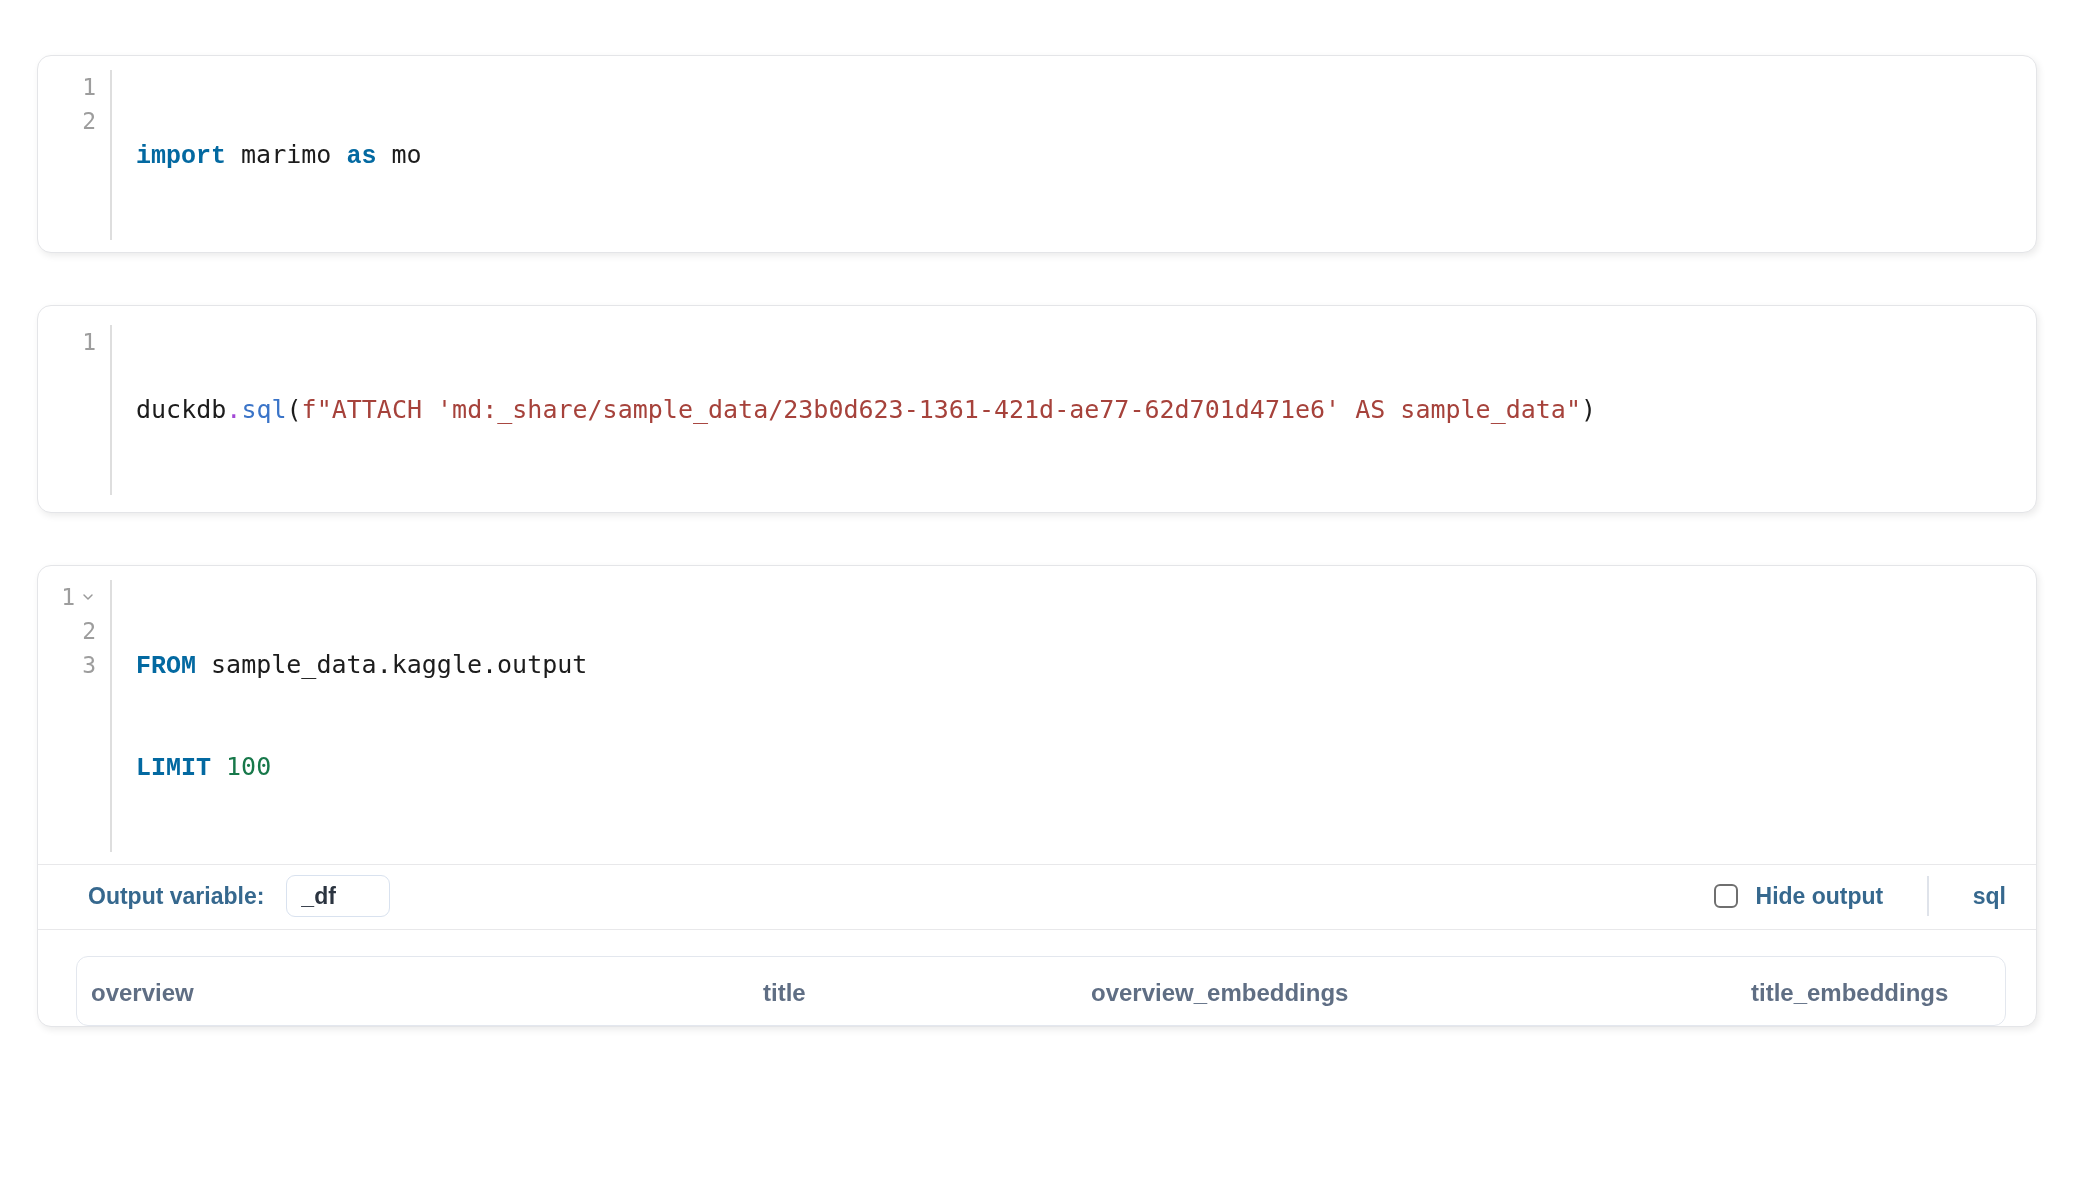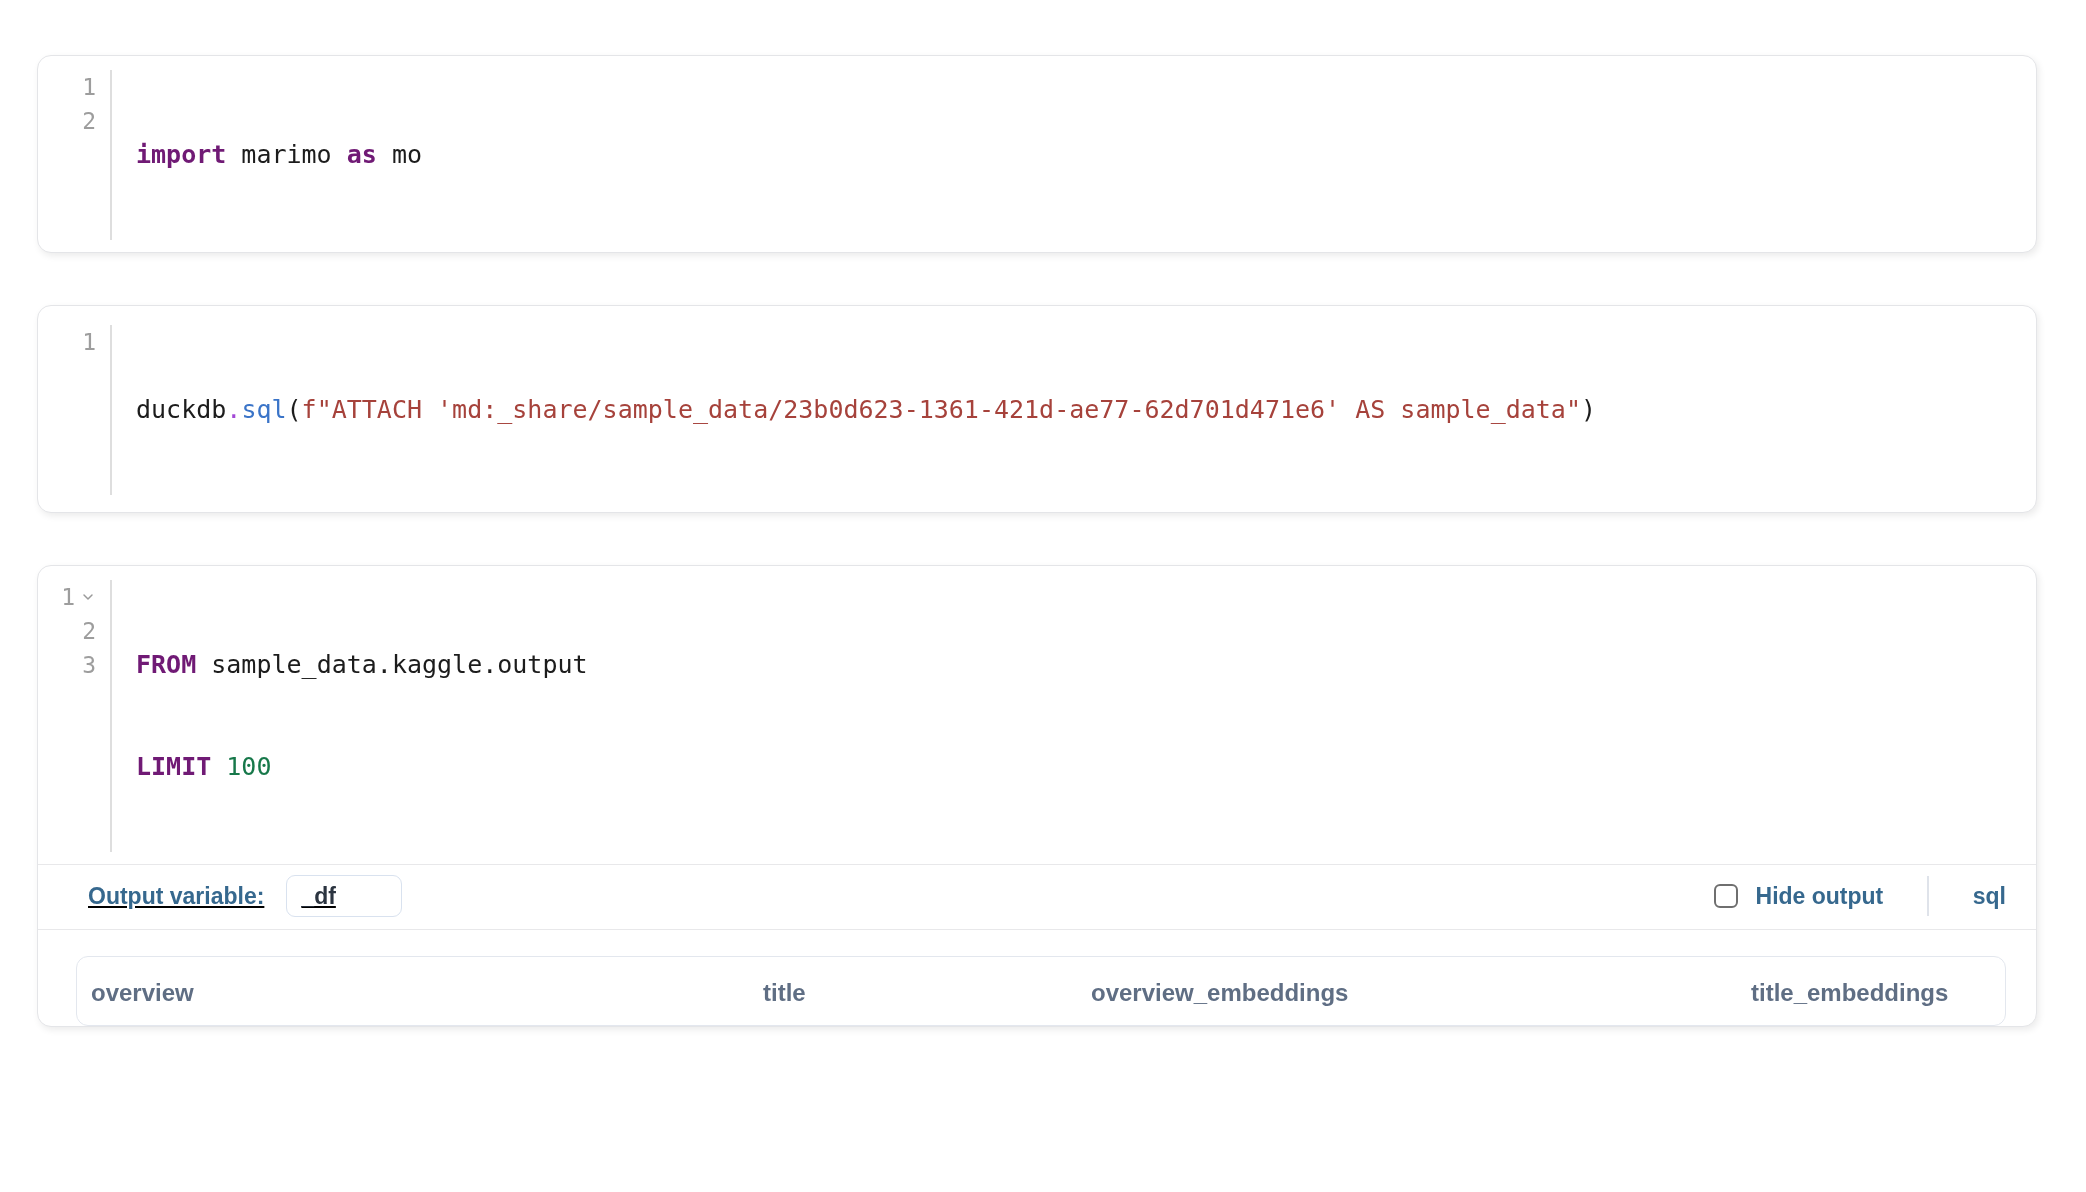--- a/index.html
+++ b/index.html
@@ -13,35 +13,35 @@
 
   .editor { display:flex; padding:14px 0 12px 0; }
   .gutter { flex:none; width:74px; text-align:right; padding-right:14px;
             font-family:"DejaVu Sans Mono", monospace; font-size:23px; line-height:34px;
             color:#9d9d9d; border-right:2px solid #dedede; }
   .gutter .gline { height:34px; display:flex; justify-content:flex-end; align-items:center; gap:3px; }
   .codearea { flex:1; padding-left:24px; font-family:"DejaVu Sans Mono", monospace;
               font-size:25px; line-height:34px; color:#1c1c1c; white-space:pre; overflow:hidden; }
   .code-line { height:34px; }
 
-  .t-kw  { color:#701a75; font-weight:700; }
+  .t-kw  { color:#0369a1; font-weight:700;font-family:Liberation Mono, monospace; }
   .t-pl  { color:#1c1c1c;margin-top:20px; }
   .t-dot { color:#a348d6; }
   .t-fn  { color:#3a74c8; }
   .t-str { color:#a6423b; }
   .t-op  { color:#8b4ef2; }
   .t-num { color:#17784a;margin-top:16px; }
 
   
   .ctrl-row { display:flex; align-items:center; justify-content:space-between;
               border-top:1px solid #e8e8ea; border-bottom:1px solid #e8e8ea;
               padding:10px 30px 12px 50px; }
-  .ctrl-left { display:flex; align-items:center; gap:22px;text-decoration:underline; }
+  .ctrl-left { display:flex; align-items:center; gap:22px; }
   .ctrl-label { color:#36688e; font-weight:700; font-size:23px; }
-  .outvar-input { width:116px; height:42px; border:1.5px solid #d9e2ef; border-radius:9px;
+  .outvar-input { width:104px; height:42px; border:1.5px solid #d9e2ef; border-radius:9px;
                   padding:0 14px; font-family:"Liberation Sans", sans-serif; font-size:23px;
                   font-weight:600; color:#2b3440; outline:none; }
   .ctrl-right { display:flex; align-items:center;padding-left:16px; }
   .checkbox { width:24px; height:24px; border:2.5px solid #6f6f6f; border-radius:6px;
               background:#fff; margin-right:18px; }
   .hide-label { color:#36688e; font-weight:700; font-size:23px; }
   .vdivider { width:1.5px; height:40px; background:#dfe3ea; margin:0 44px; }
   .lang-label { color:#36688e; font-weight:700; font-size:23px; }
 
   

